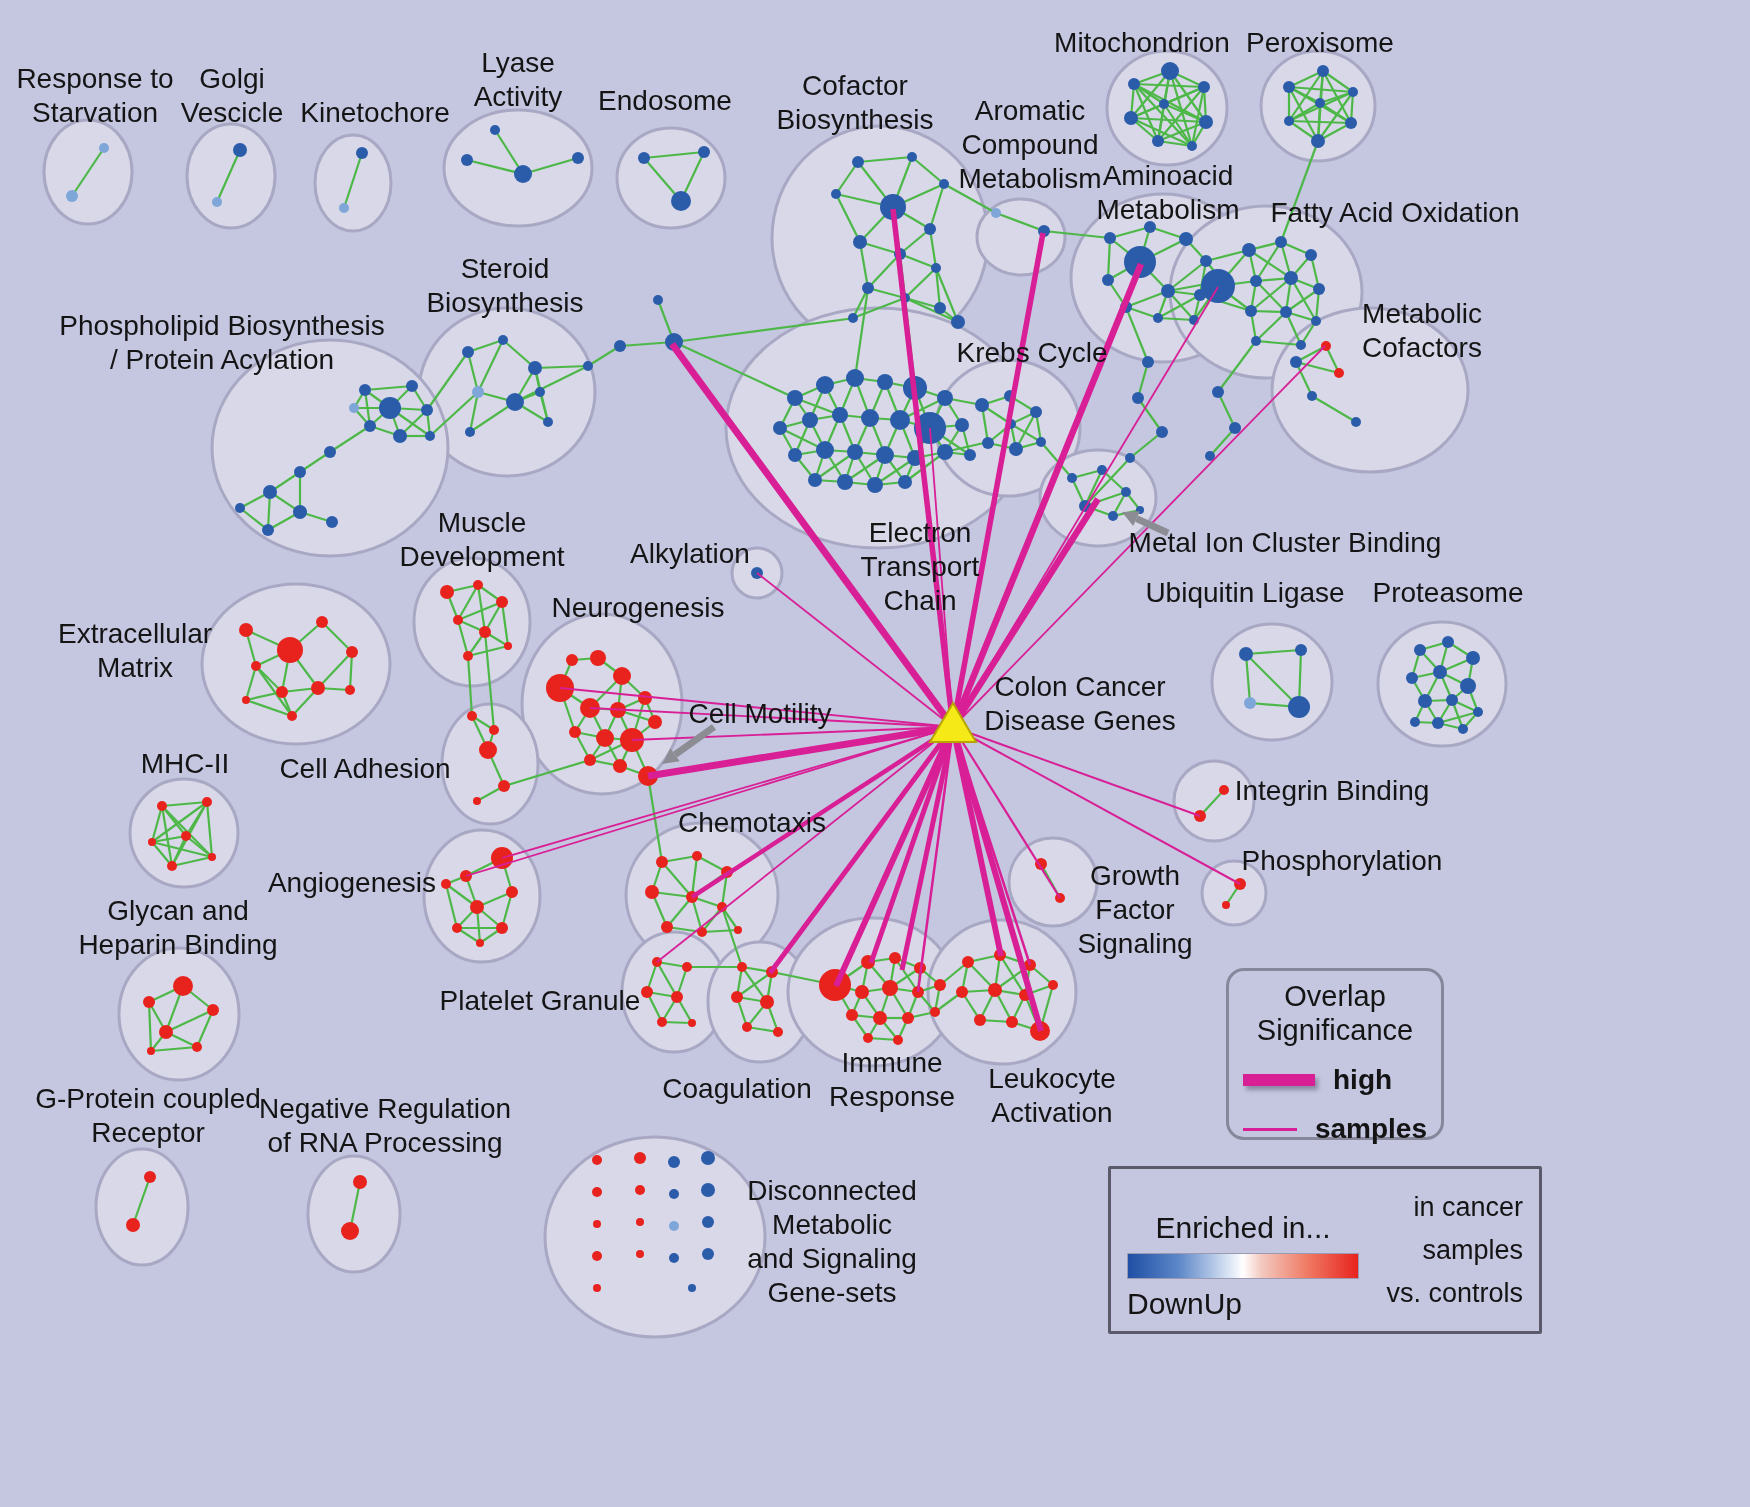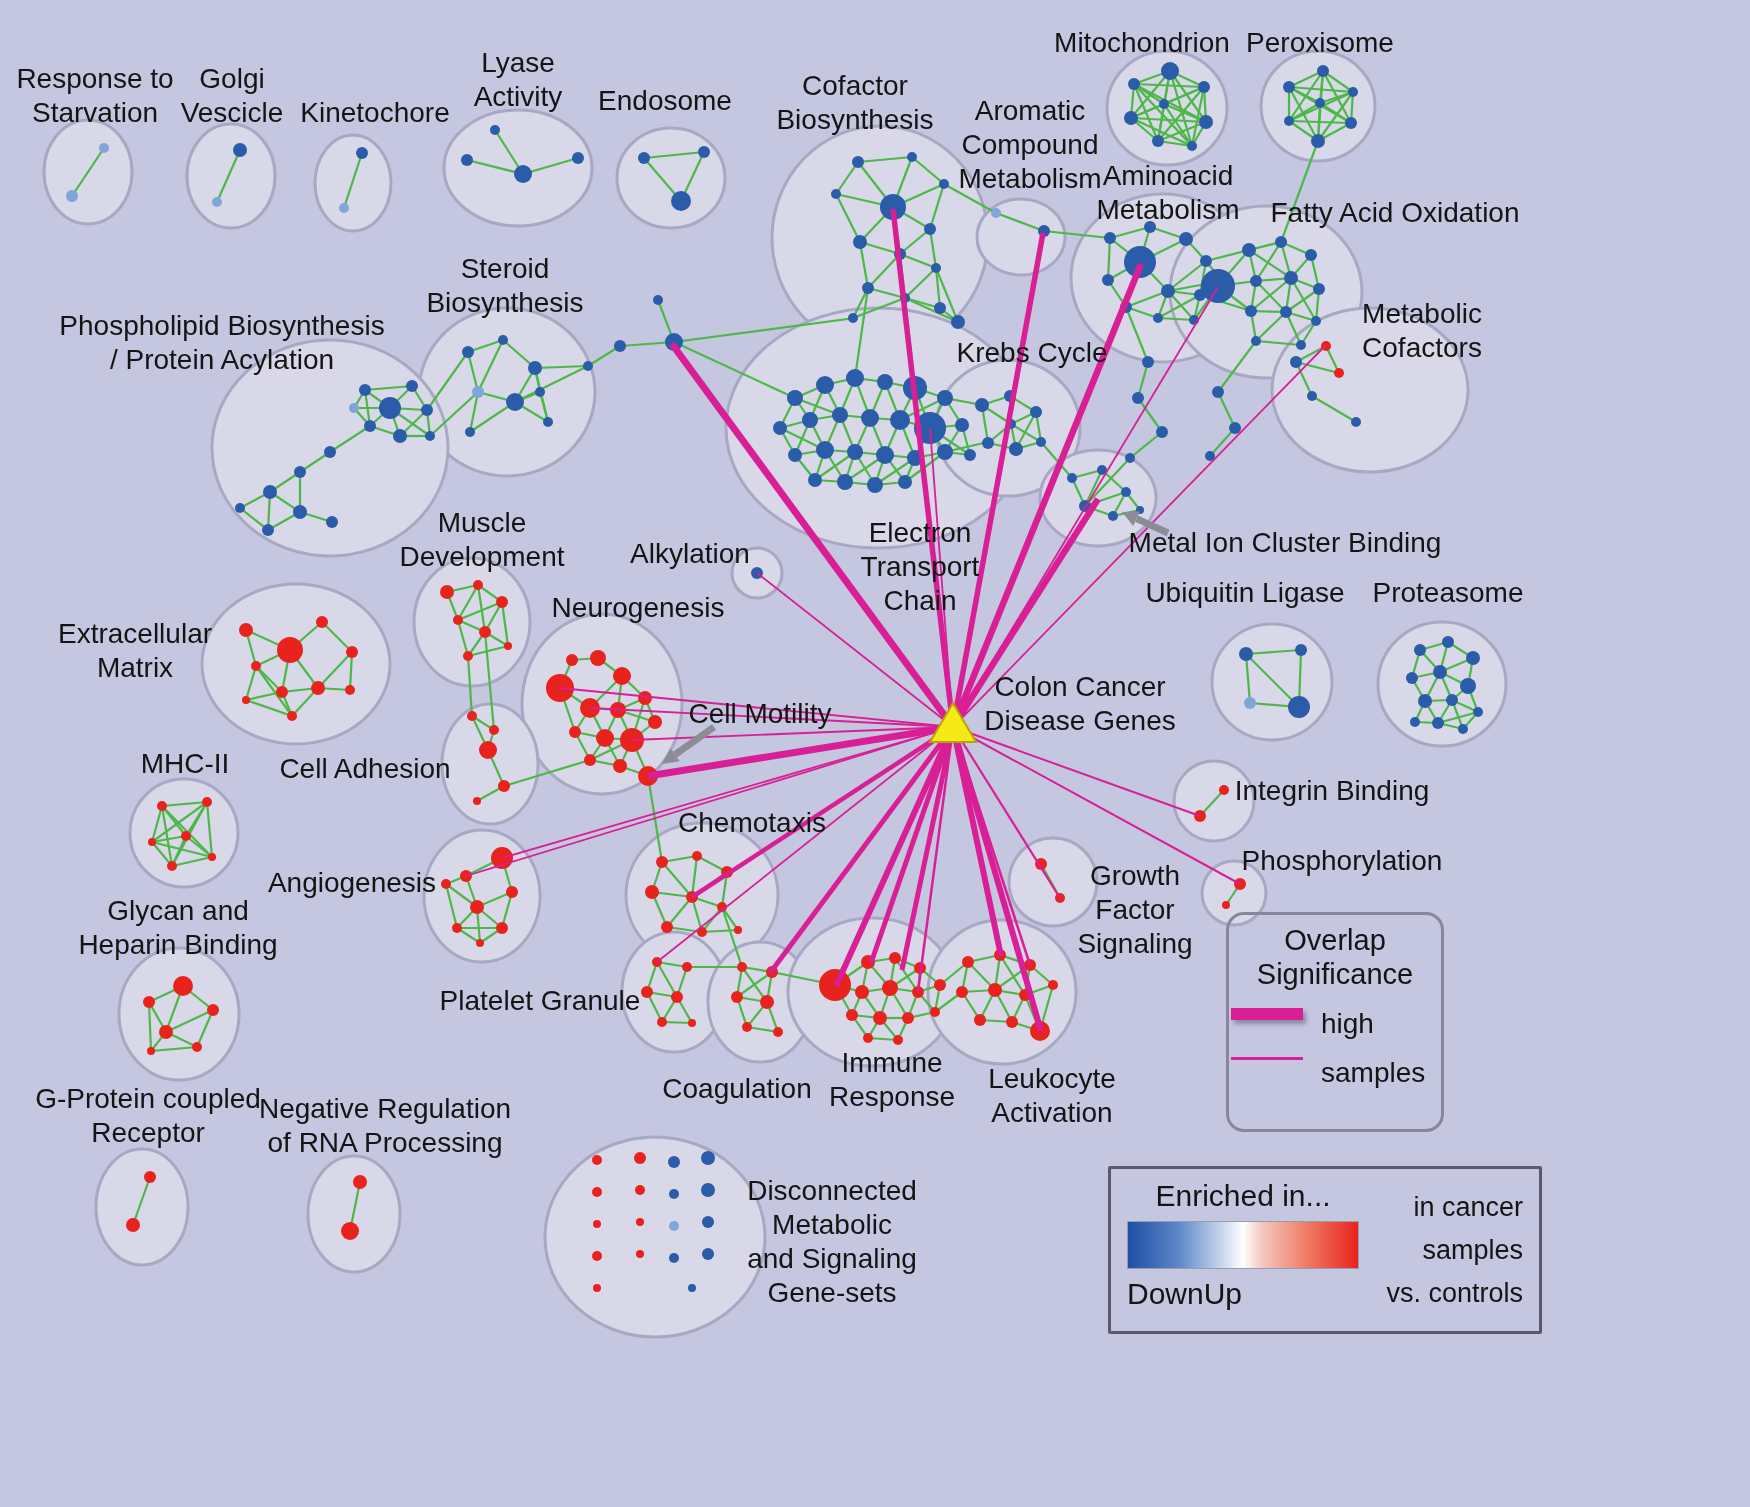--- a/index.html
+++ b/index.html
@@ -7,38 +7,38 @@
     width:1750px;height:1507px;
     background:#c5c6e0;
     font-family:"Liberation Sans", sans-serif;
     overflow:hidden;
   }
   .stage{position:relative;width:1750px;height:1507px;background:#c5c6e0;}
   #diagram{position:absolute;left:0;top:0;width:1750px;height:1507px;}
   .legend{position:absolute;color:#141414;}
   
   .legend-overlap{
-    left:1226px;top:912px;width:218px;height:220px;
+    left:1226px;top:968px;width:218px;height:172px;
     border:3px solid #87879c;border-radius:18px;
-    box-sizing:border-box;padding:8px 2px;
+    box-sizing:border-box;padding:8px 14px;
   }
   .lo-title{white-space:pre-line;text-align:center;font-size:29px;line-height:34px;}
-  .lo-row{display:flex;align-items:flex-start;margin-top:17px;}
+  .lo-row{display:flex;align-items:center;margin-top:17px;font-weight:bold;}
   .swatch-high{width:72px;height:12px;background:#d81f96;box-shadow:3px 4px 4px rgba(90,90,115,.55);}
   .swatch-moderate{width:72px;height:3px;background:#d81f96;}
   .lo-label{margin-left:18px;font-size:28px;}
   
   .legend-enriched{
     left:1108px;top:1166px;width:434px;height:168px;
     border:3px solid #5a5a6a;border-radius:2px;
     box-sizing:border-box;padding:10px 16px;
     display:flex;gap:22px;align-items:stretch;
   }
   .le-left{width:232px;display:flex;flex-direction:column;}
-  .le-title{text-align:center;font-size:30px;line-height:34px;}
+  .le-title{text-align:center;font-size:30px;line-height:34px;margin-top:32px;}
   .le-gradient{
     height:46px;margin-top:8px;border:1px solid #9a9ab2;
     background:linear-gradient(90deg,#1f4fa5 0%,#5d87c8 22%,#cfdcf0 42%,#ffffff 50%,#f3c9c0 58%,#ef7a64 78%,#e8231e 100%);
   }
   .le-ends{display:flex;justify-content:flex-start;font-size:30px;margin-top:8px;}
   .le-note{white-space:pre-line;font-size:27px;line-height:43px;align-self:center;text-align:right;flex:1;}
 </style>
 </head>
 <body>
 

